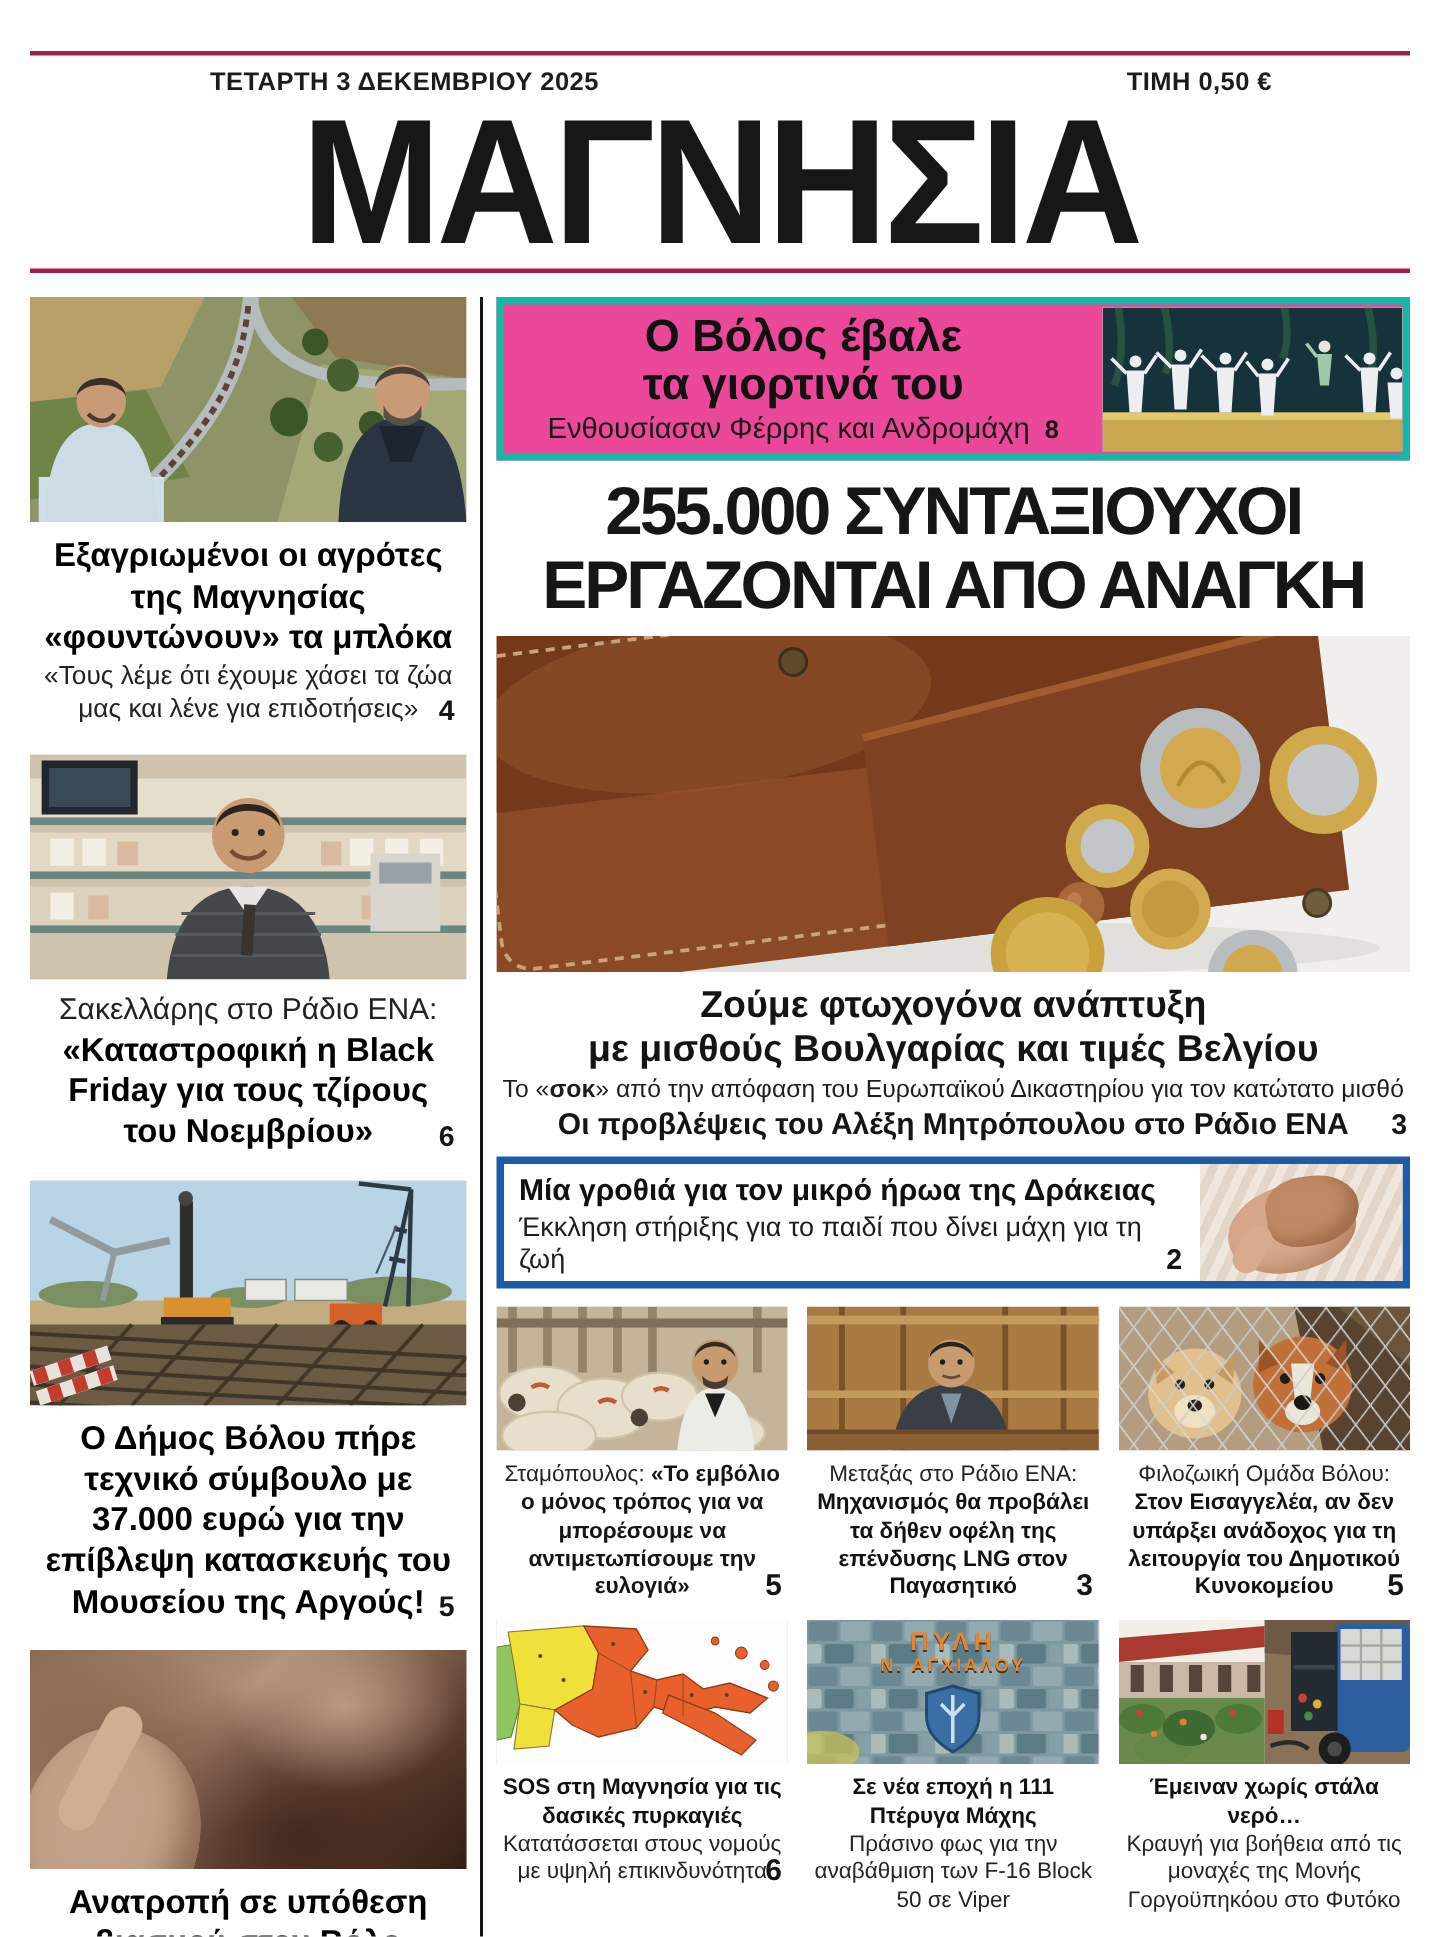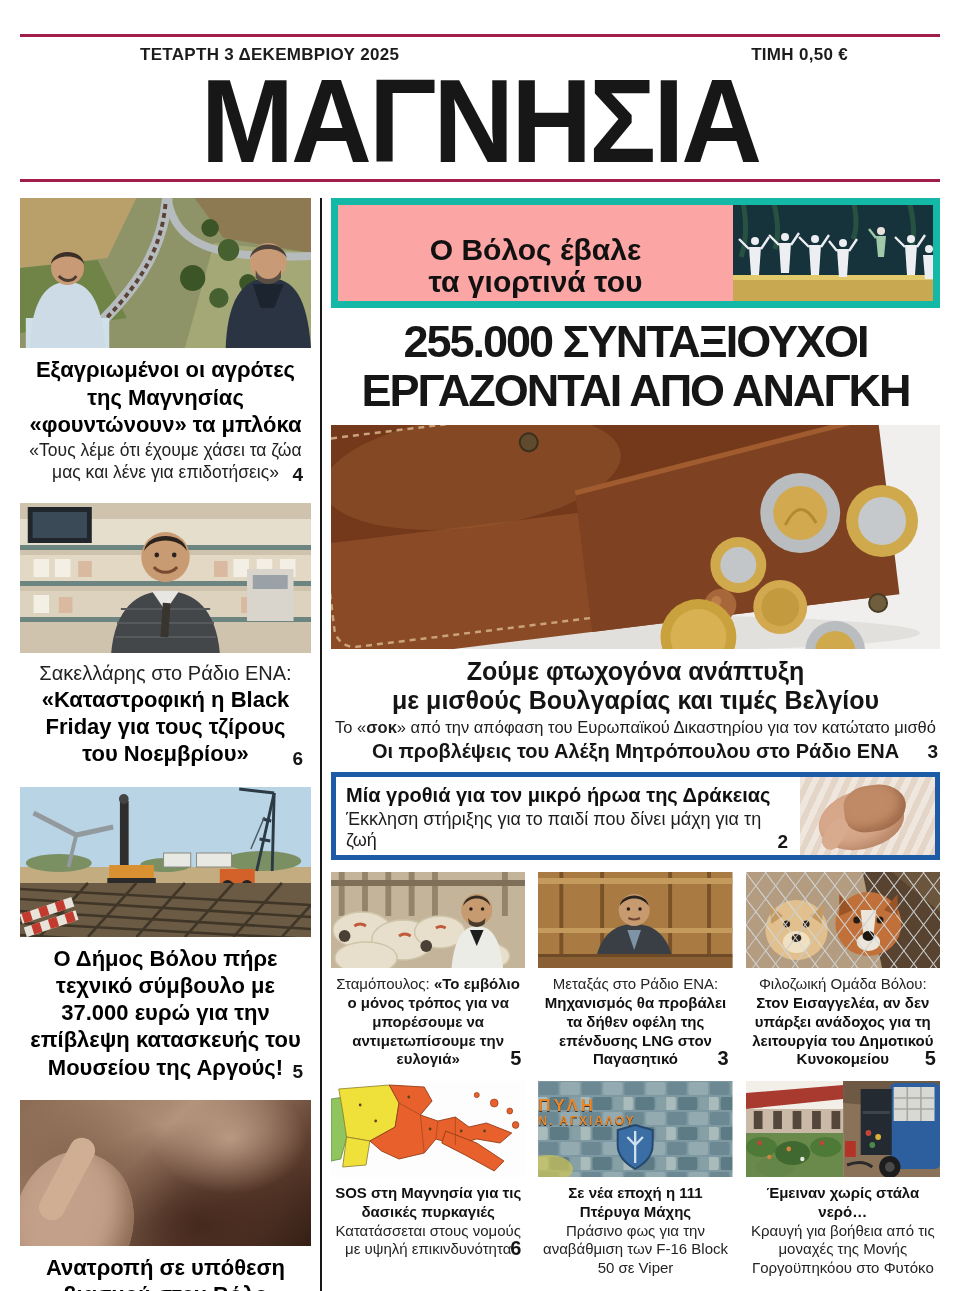--- a/index.html
+++ b/index.html
@@ -31,21 +31,21 @@
   
   .lstory { margin-bottom:17px; position:relative; }
   .lstory .img { width:100%; height:150px; }
   .ltext { position:relative; text-align:center; padding:8px 6px 2px 6px; }
   .lk { display:block; font-size:20px; line-height:1.25; color:#222; }
   .ltitle { display:block; font-size:22px; font-weight:bold; line-height:1.24; color:#000000; }
   .lsub { display:block; font-size:17.5px; line-height:1.25; color:#222; margin-top:2px; }
   .lpage { position:absolute; right:8px; bottom:0; font-size:19px; font-weight:bold; }
 
   
-  .red-box { border:7px solid #14b8a6; display:flex; align-items:flex-end; background:#fca5a5; }
+  .red-box { border:5px solid #14b8a6; display:flex; align-items:center; background:#ec4899; }
   .red-box .rtext { flex:1; text-align:center; padding:6px 4px 4px; position:relative; }
   .rtitle { font-size:30px; font-weight:bold; line-height:1.05; color:#111; }
   .rsub { font-size:19.5px; margin-top:3px; color:#1b1b1b; }
   .rpage { font-weight:bold; font-size:17px; margin-left:10px; }
   .red-box .img { width:200px; height:96px; }
 
   
   .lead { margin-top:10px; text-align:center; font-weight:bold; color:#161616; }
   .lead .l1, .lead .l2 { white-space:nowrap; font-size:45px; letter-spacing:-2px; line-height:1.08; }
   .wallet { margin-top:10px; height:224px; width:100%; }
@@ -91,22 +91,22 @@
   .hands { background:repeating-linear-gradient(115deg,#efe7dd 0 6px,#e3d5c7 6px 12px); }
   .hands .palm { position:absolute; left:18px; top:14px; width:86px; height:58px;
       background:#d7a78a; border-radius:50% 50% 45% 55%; transform:rotate(-18deg);
       box-shadow:inset -8px -6px 12px #b98668; }
   .hands .child { position:absolute; left:44px; top:8px; width:62px; height:46px;
       background:#c08a66; border-radius:46% 54% 60% 40%; transform:rotate(-8deg);
       box-shadow:inset -6px -5px 10px #a06c4c; }
   .hands .thumb { position:absolute; left:26px; top:40px; width:18px; height:34px;
       background:#d9ab8e; border-radius:10px; transform:rotate(32deg); }
 
-  .wall-overlay { position:absolute; top:6px; left:0; right:0; 
-      color:#e8872a; font-weight:bold; line-height:1.05; text-shadow:0 1px 0 #333;margin-top:10px; }
+  .wall-overlay { position:absolute; top:6px; left:0; right:0; text-align:center;
+      color:#e8872a; font-weight:bold; line-height:1.05; text-shadow:0 1px 0 #333; }
   .wall-overlay .w1 { font-size:17px; letter-spacing:3px; display:block; }
   .wall-overlay .w2 { font-size:12px; letter-spacing:2px; display:block; }
 </style>
 </head>
 <body>
 
 <div class="page">
 
   <div class="rule top"></div>
   <div class="hdr-row">
@@ -294,20 +294,23 @@
       </figure>
 
     </div>
 
     <div class="main-col">
 
       <div class="red-box">
         <div class="rtext">
           <div class="rtitle">Ο Βόλος έβαλε</div>
           <div class="rtitle">τα γιορτινά του</div>
+          <div class="rsub">
+            <span>Ενθουσίασαν Φέρρης και Ανδρομάχη</span><span class="rpage">8</span>
+          </div>
         </div>
         <div class="img">
           <svg viewBox="0 0 200 96" preserveAspectRatio="none">
             <rect width="200" height="96" fill="#16333c"></rect>
             <g stroke="#2c5a43" stroke-width="5" opacity=".8">
                 <path d="M10,-4 Q16,30 8,52" fill="none"></path>
                 <path d="M40,-6 Q48,26 42,44" fill="none"></path>
                 <path d="M120,-6 Q126,20 120,34" fill="none"></path>
                 <path d="M176,-4 Q184,26 178,46" fill="none"></path>
               </g>

